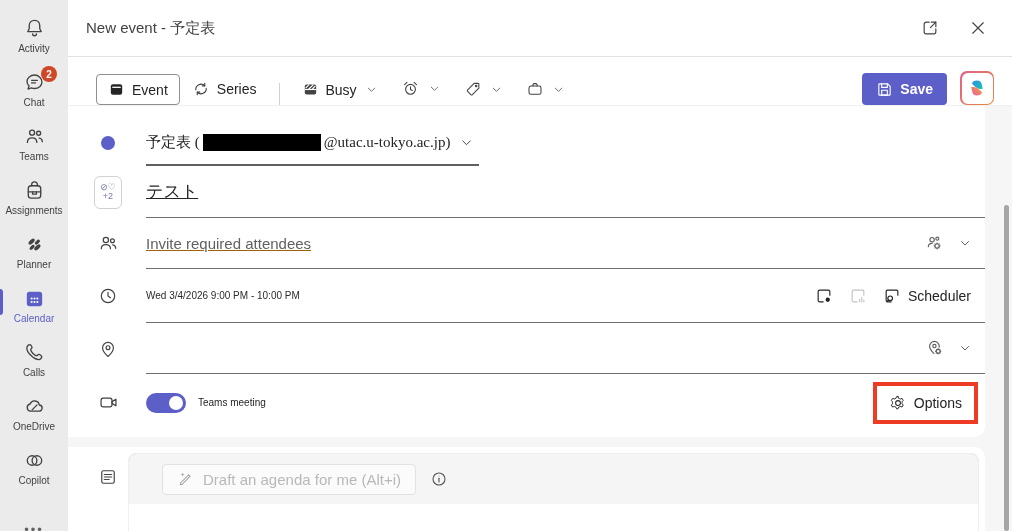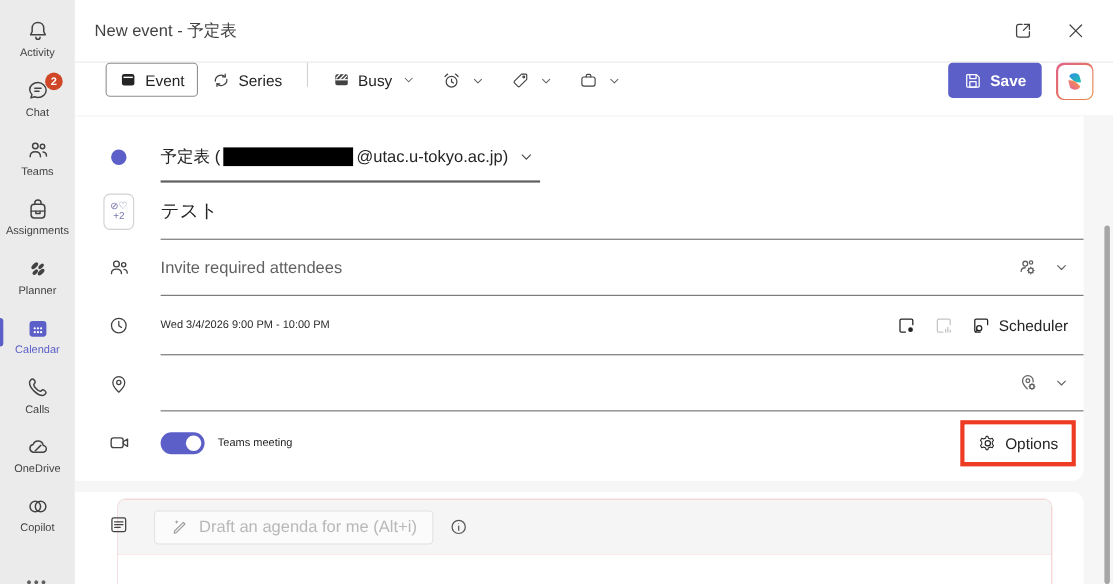--- a/index.html
+++ b/index.html
@@ -19,50 +19,50 @@
   .rail-overflow { position:absolute; bottom:-6px; width:68px; text-align:center; color:#616161; font-size:13px; letter-spacing:2px; }
 
   
   .main { position:absolute; left:68px; top:0; width:944px; height:512px; background:#fff; }
   .titlebar { height:57px; display:flex; align-items:center; padding:0 18px; border-bottom:1px solid #e1e1e1; background:#fff; }
   .titlebar .title { font-size:15px; color:#424242; }
   .titlebar .spacer { flex:1; }
   .tb-btn { width:32px; height:32px; display:flex; align-items:center; justify-content:center; color:#424242; cursor:pointer; border-radius:4px; }
   .tb-btn + .tb-btn { margin-left:16px; }
 
-  .toolbar { height:49px; display:flex; align-items:flex-start; padding:0 18px 0 28px; background:#fff; border-bottom:1px solid #f0f0f0; }
+  .toolbar { height:49px; display:flex; align-items:flex-end; padding:0 18px 0 28px; background:#fff; border-bottom:1px solid #f0f0f0; }
   .tbtn { display:flex; align-items:center; gap:7px; font-size:14px; color:#242424; padding:6px 11px; border-radius:4px; cursor:pointer; background:#fff; border:1px solid transparent; }
   .tbtn.selected { border:1px solid #8f8f8f; }
   .tsep { width:1px; height:22px; background:#d1d1d1; margin:0 10px; }
   .chev { margin-left:2px; color:#616161; }
   .save-btn { margin-left:auto; display:flex; align-items:center; gap:7px; background:var(--brand); color:#fff; font-size:14px; font-weight:bold; height:32px; padding:0 14px; border-radius:4px; border:none; cursor:pointer; }
   .copilot-btn { margin-left:13px; width:34px; height:34px; border-radius:7px; padding:1.5px; background:linear-gradient(135deg,#e1628c,#e8883c); cursor:pointer; }
   .copilot-btn .inner { width:100%; height:100%; background:#fff; border-radius:6px; display:flex; align-items:center; justify-content:center; }
 
   
   .content { position:absolute; left:0; top:106px; width:944px; height:425px; background:#f6f6f6; }
   .card1 { position:absolute; left:0; top:0; width:917px; height:331px; background:#fff; border-radius:0 0 10px 0; padding-top:14px; }
   .card2 { position:absolute; left:0; top:341px; width:917px; height:84px; background:#fff; border-radius:0 10px 0 0; padding-top:6px; }
 
   .frow { display:flex; align-items:center; padding-left:26px; }
   .icol { width:28px; display:flex; align-items:center; justify-content:center; color:#424242; flex-shrink:0; }
   .fbody { margin-left:24px; flex:1; height:100%; display:flex; align-items:center; border-bottom:1px solid #6f6f6f; margin-right:0; }
   .fbody.noline { border-bottom:none; }
 
-  .r1 { height:46px; } .r2 { height:52px; } .r3 { height:51px; } .r4 { height:54px; } .r5 { height:51px; } .r6 { height:57px; }
+  .r1 { height:46px;font-family:Liberation Serif, serif; } .r2 { height:52px; } .r3 { height:51px; } .r4 { height:54px; } .r5 { height:51px; } .r6 { height:57px; }
 
   .cal-select { display:flex; align-items:center; gap:2px; border-bottom:2px solid #5f5f5f; height:100%; padding-right:6px; cursor:pointer; }
   .cal-select .txt { font-size:15px; color:#242424; }
   .redact { display:inline-block; width:118px; height:17px; background:#000; vertical-align:middle; margin:0 1px; }
   .dot { width:14px; height:14px; border-radius:50%; background:var(--brand); }
 
   .emoji-btn { width:33px; height:33px; border:1px solid #d1d1d1; border-radius:6px; background:#fff; display:flex; flex-direction:column; align-items:center; justify-content:center; line-height:1; cursor:pointer; color:#7577a9; }
   .emoji-btn span { font-size:9px; letter-spacing:0; }
 
-  input.bare { border:none; outline:none; background:transparent; width:70%; font-family:"Liberation Sans",sans-serif; }
+  input.bare { border:none; outline:none; background:transparent; width:70%; font-family:"Liberation Sans",sans-serif;text-decoration:underline; }
   .title-input { font-size:17px; color:#242424; }
   .att-input { font-size:15px; color:#a16207; }
   .att-input::placeholder { color:#616161; opacity:1; }
 
   .dt-text { font-size:10px; color:#2b2b2b; }
   .right-group { margin-left:auto; display:flex; align-items:center; gap:14px; margin-right:14px; }
   .icon-gray { color:#616161; }
   .icon-dark { color:#242424; }
   .icon-disabled { color:#c4c4c4; }
   .sched { display:flex; align-items:center; gap:6px; color:#242424; font-size:14px; cursor:pointer; }
@@ -70,21 +70,21 @@
   .room-link { font-size:15px; color:var(--brand); cursor:pointer; }
 
   .toggle { width:40px; height:20px; border-radius:10px; background:var(--brand); position:relative; cursor:pointer; flex-shrink:0; }
   .toggle .knob { position:absolute; right:3px; top:3px; width:14px; height:14px; border-radius:50%; background:#fff; }
   .meet-lbl { font-size:10px; color:#242424; margin-left:12px; }
 
   .options-hl { margin-left:auto; margin-right:7px; border:4px solid var(--hl); background:#fff; display:flex; align-items:center; }
   .options-btn { display:flex; align-items:center; gap:7px; padding:8px 12px; font-size:14px; color:#242424; background:#fff; border:none; cursor:pointer; }
 
   
-  .editor { margin-left:38px; width:851px; height:100%; border-radius:8px 8px 0 0; overflow:hidden; background:#fca5a5; border:1px solid #efefef; border-bottom:none; }
+  .editor { margin-left:60px; width:851px; height:100%; border-radius:8px 8px 0 0; overflow:hidden; background:#c4b5fd; border:1px solid #efefef; border-bottom:none; }
   .editor-top { height:50px; background:#f5f5f5; display:flex; align-items:center; padding-left:33px; }
   .agenda-pill { display:flex; align-items:center; gap:8px; height:31px; padding:0 14px; background:#fbfbfb; border:1px solid #e2e2e2; border-radius:4px; cursor:pointer; }
   .agenda-pill .ph { font-size:15px; color:#b8b8b8; }
   .info-i { margin-left:14px; color:#565656; display:flex; cursor:pointer; }
   .editor-body { background:#fff; height:34px; }
 
   .scrollbar { position:absolute; left:936px; top:99px; width:5px; height:326px; background:#a6a6a6; border-radius:3px; }
 
   svg { display:block; }
 </style>

